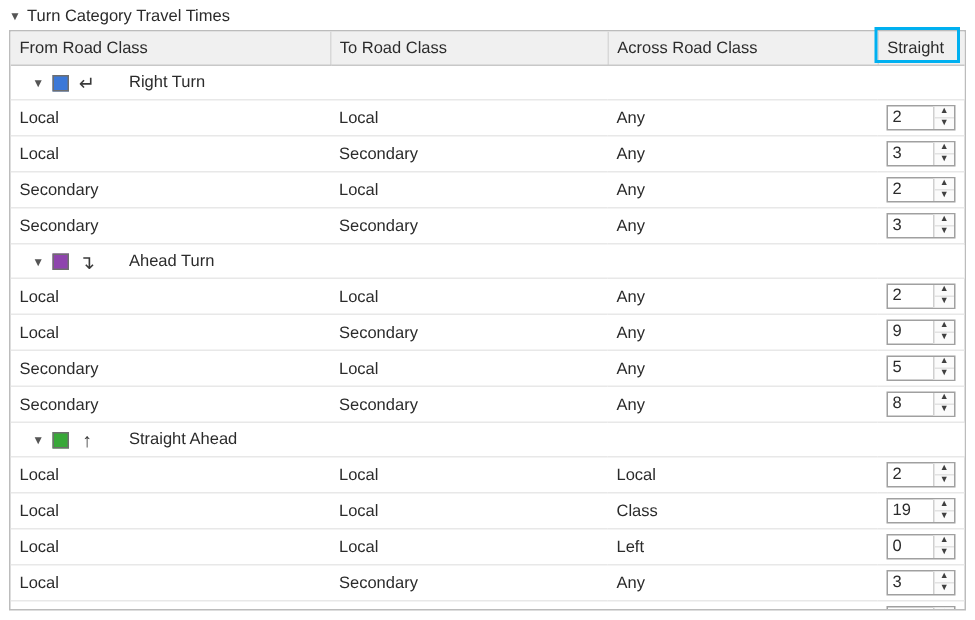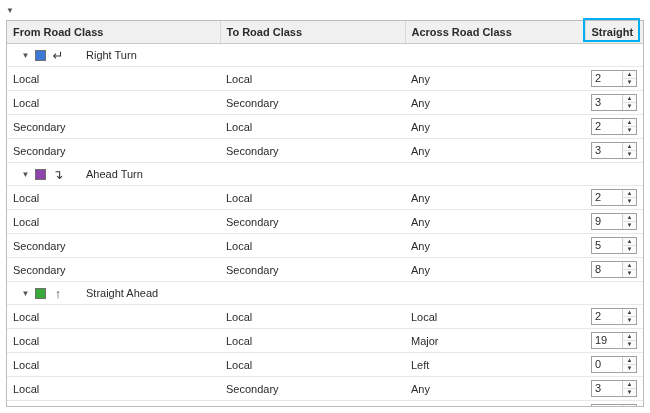--- a/index.html
+++ b/index.html
@@ -54,21 +54,21 @@
   }
   table.grid {
     border-collapse: collapse;
     width: 100%;
     table-layout: fixed;
   }
   table.grid th {
     background: #f0f0f0;
     border-bottom: 1px solid #c8c8c8;
     border-right: 1px solid #d8d8d8;
-    font-weight: bold;
+    font-weight: normal;
     font-size: 11px;
     text-align: left;
     padding: 5px 6px;
     height: 20px;
     box-sizing: border-box;
     color: #2b2b2b;
   }
   table.grid th.last {
     border-right: none;
   }
@@ -180,20 +180,21 @@
     pointer-events: none;
   }
 </style>
 </head>
 <body>
 
 <div class="panel">
 
   <div class="panel-title">
     <span class="disclosure">▼</span>
+    <span class="label">Turn Category Travel Times</span>
   </div>
 
   <div class="grid-wrap">
     <table class="grid">
       <colgroup>
         <col class="c1">
           <col class="c2">
           <col class="c3">
           <col class="c4">
       </colgroup>
@@ -361,21 +362,21 @@
               <span class="btns">
                 <span class="up">▲</span>
                 <span class="down">▼</span>
               </span>
             </div>
           </td>
         </tr>
         <tr>
           <td class="indent">Local</td>
           <td>Local</td>
-          <td>Major</td>
+          <td>Class</td>
           <td class="sec">
             <div class="spinner">
               <span class="val">19</span>
               <span class="btns">
                 <span class="up">▲</span>
                 <span class="down">▼</span>
               </span>
             </div>
           </td>
         </tr>

